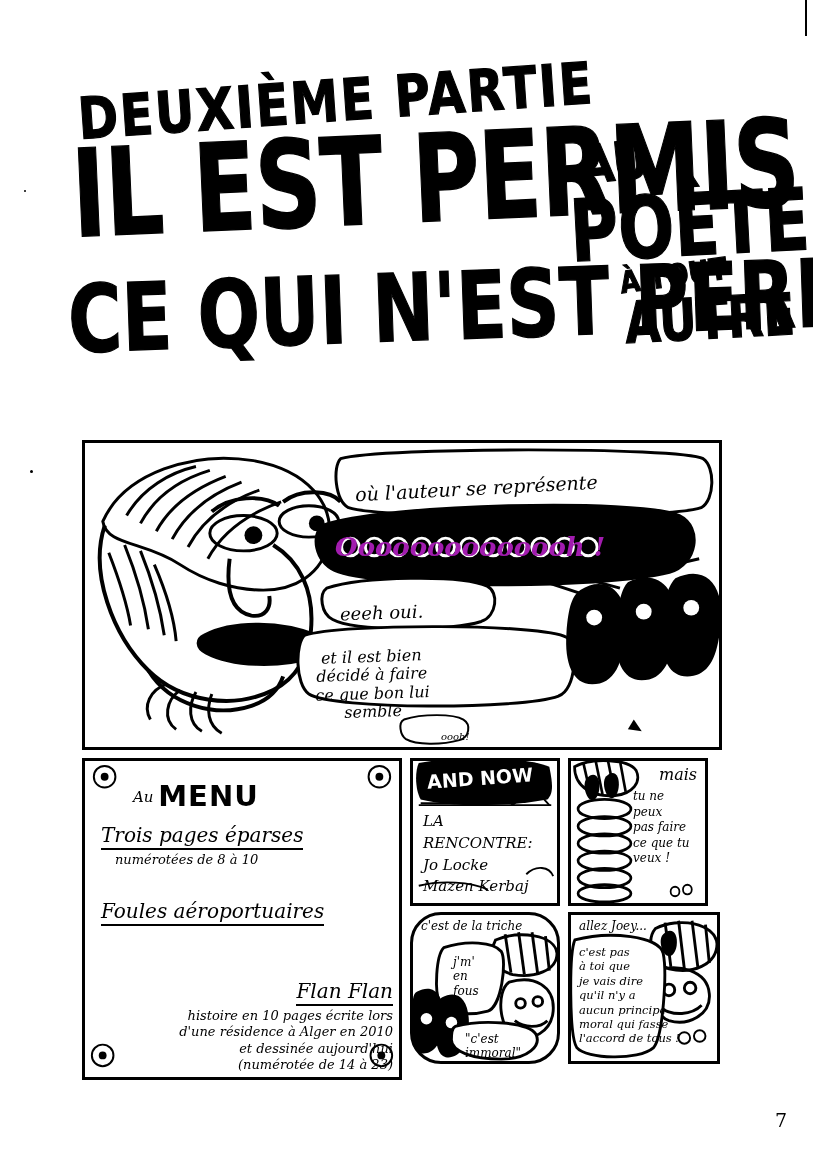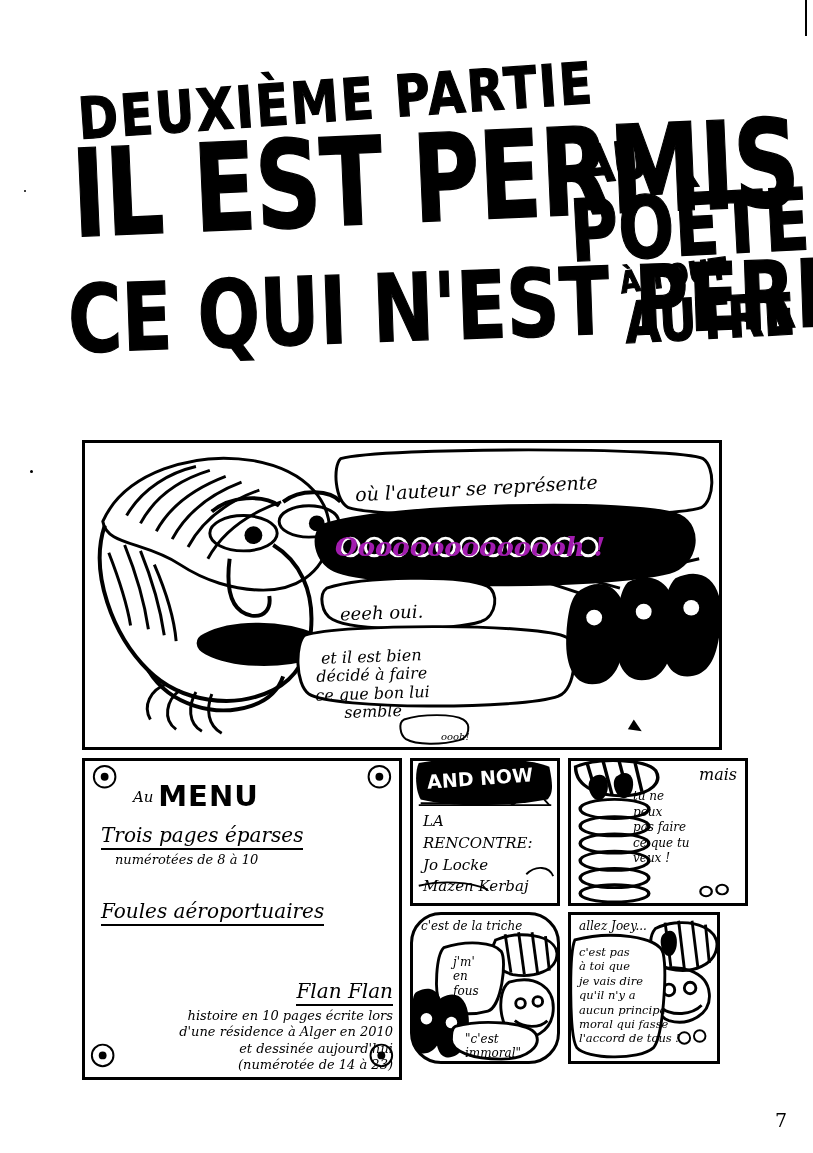--- a/index.html
+++ b/index.html
@@ -189,21 +189,21 @@
     font-family: "DejaVu Serif", serif;
     font-style: italic; font-size: 15px; line-height: 1.45;
     white-space: pre-line;
     z-index: 3;
   }
 
   
   #panel-mais {
     left: 568px;
     top: 758px;
-    width: 180px;
+    width: 140px;
     height: 148px;
   }
   .mais-word {
     position: absolute; right: 8px; top: 4px;
     font-family: "DejaVu Serif", serif; font-style: italic;
     font-size: 16px; z-index: 3;
   }
   .mais-body {
     position: absolute; left: 62px; top: 28px;
     font-family: "DejaVu Serif", serif; font-style: italic;

